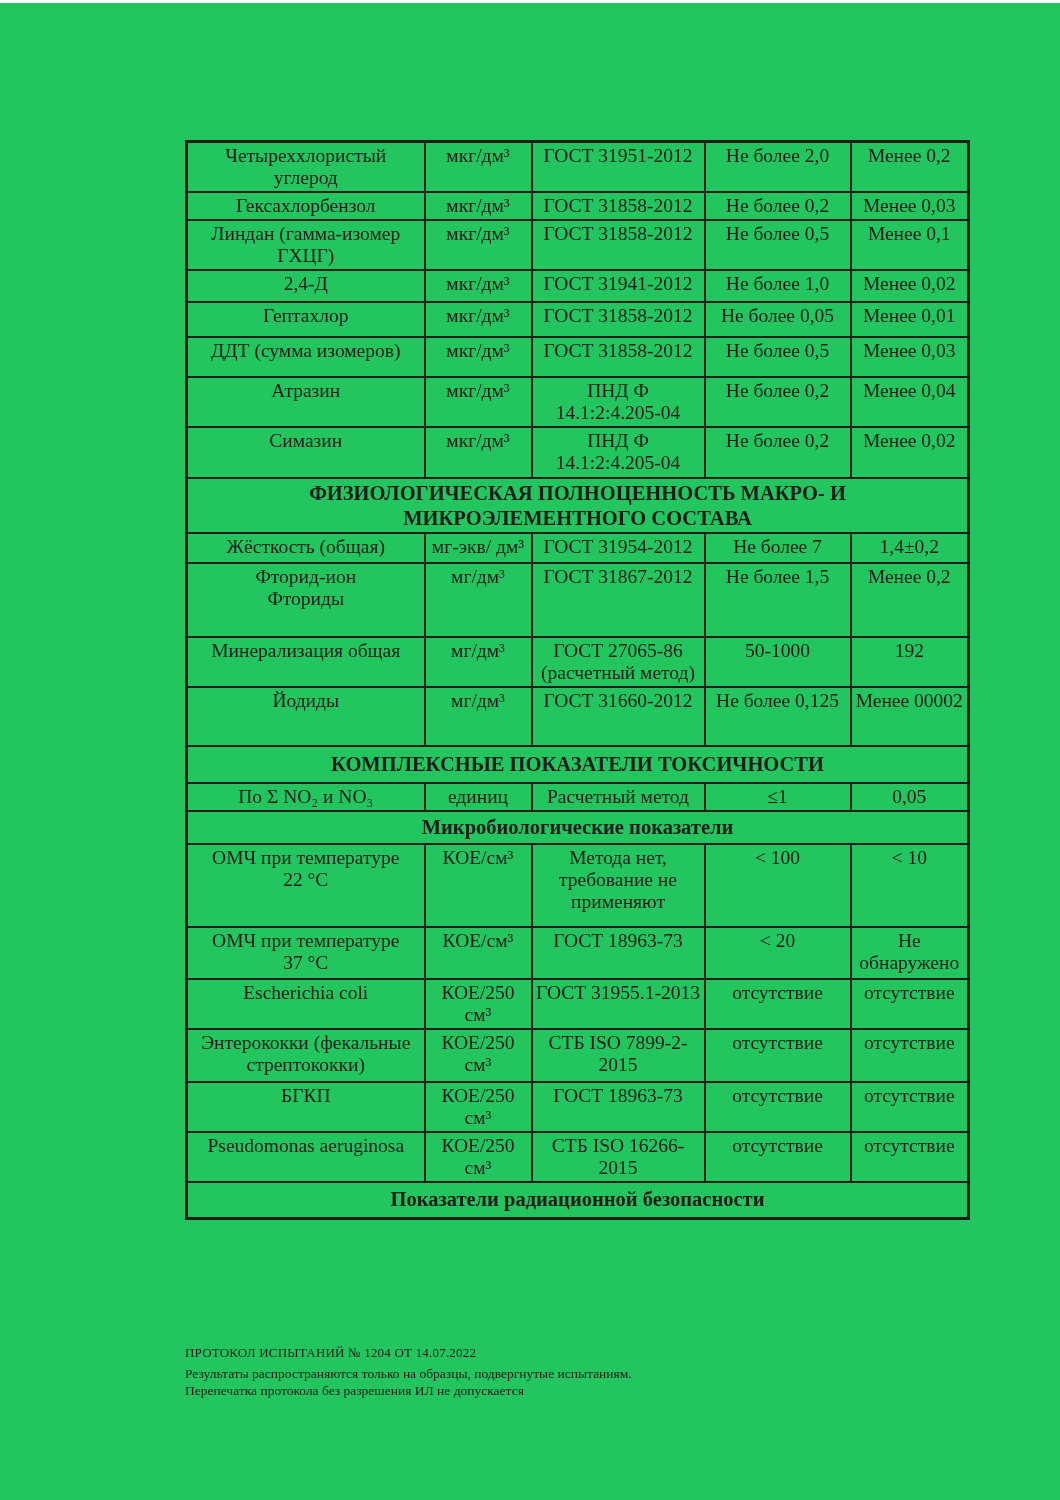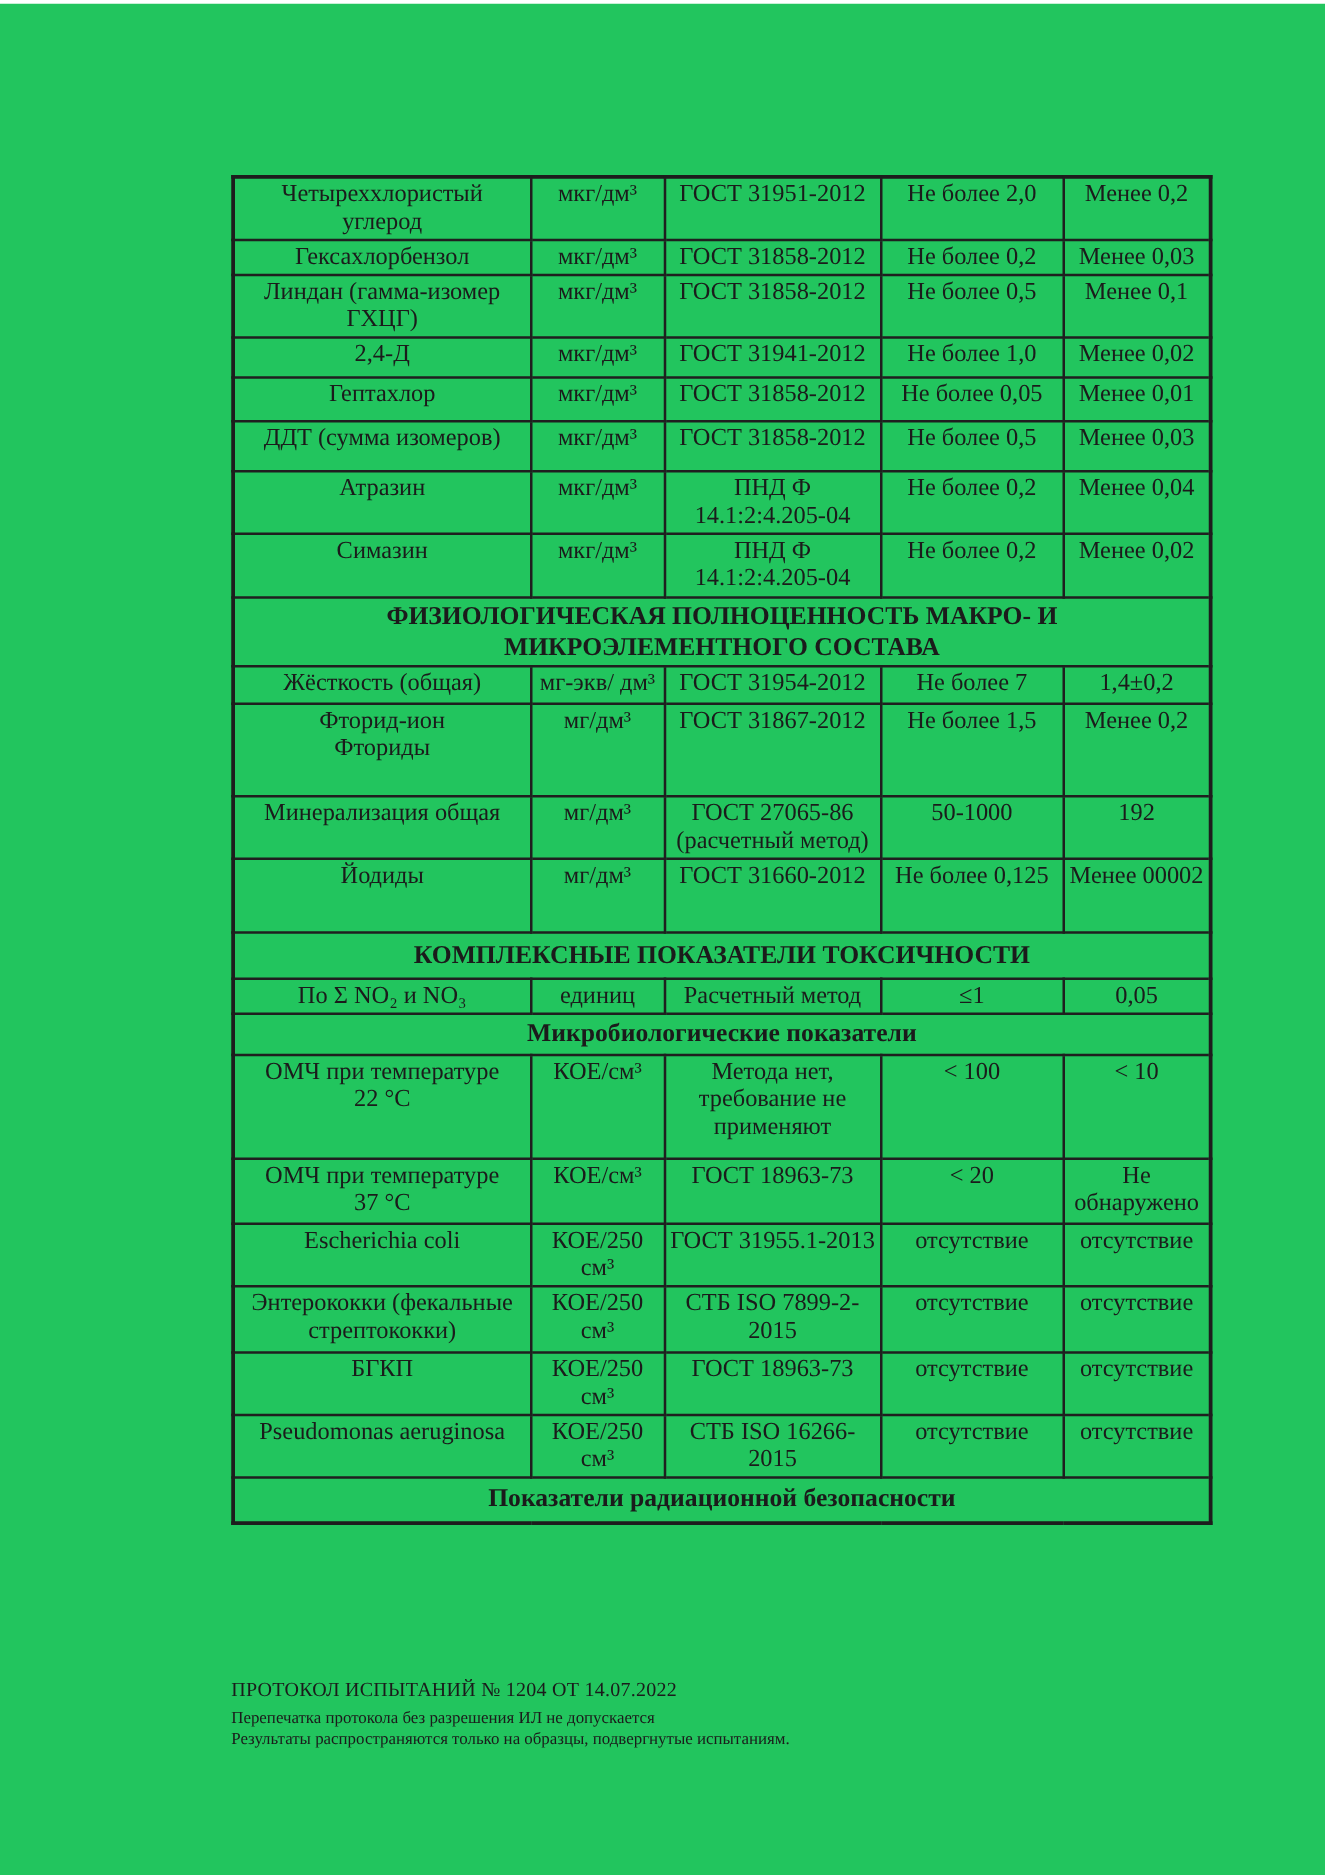--- a/index.html
+++ b/index.html
@@ -21,21 +21,21 @@
     padding:2px 3px;
     font-size:19.5px;line-height:22px;
     white-space:pre-line;
     overflow:hidden;
   }
   .results-table td.section-cell{
     font-weight:bold;font-size:20.5px;line-height:25px;
     vertical-align:middle;padding:1px 4px;
   }
   .footer{position:absolute;left:185px;top:1340px;width:620px;}
-  .footer .footer-title{font-size:16px;line-height:19px;margin-bottom:3px;letter-spacing:0.2px;}
+  .footer .footer-title{font-size:13px;line-height:19px;margin-bottom:3px;letter-spacing:0.2px;}
   .footer .footer-note{font-size:13.5px;line-height:17px;}
 </style>
 </head>
 <body>
 
 <div class="page">
 
   <table class="results-table">
     <colgroup>
       <col style="width:238px">
@@ -206,17 +206,17 @@
           <td class="cell cell-result">отсутствие</td>
         </tr>
         <tr style="height: 36px;">
           <td colspan="5" class="section-cell">Показатели радиационной безопасности</td>
         </tr>
       </tbody>
   </table>
 
   <div class="footer">
     <div class="footer-title">ПРОТОКОЛ ИСПЫТАНИЙ № 1204 ОТ 14.07.2022</div>
+    <div class="footer-note">Результаты распространяются только на образцы, подвергнутые испытаниям.</div>
     <div class="footer-note">Перепечатка протокола без разрешения ИЛ не допускается</div>
-    <div class="footer-note">Результаты распространяются только на образцы, подвергнутые испытаниям.</div>
   </div>
 
 </div>
 
 </body></html>

